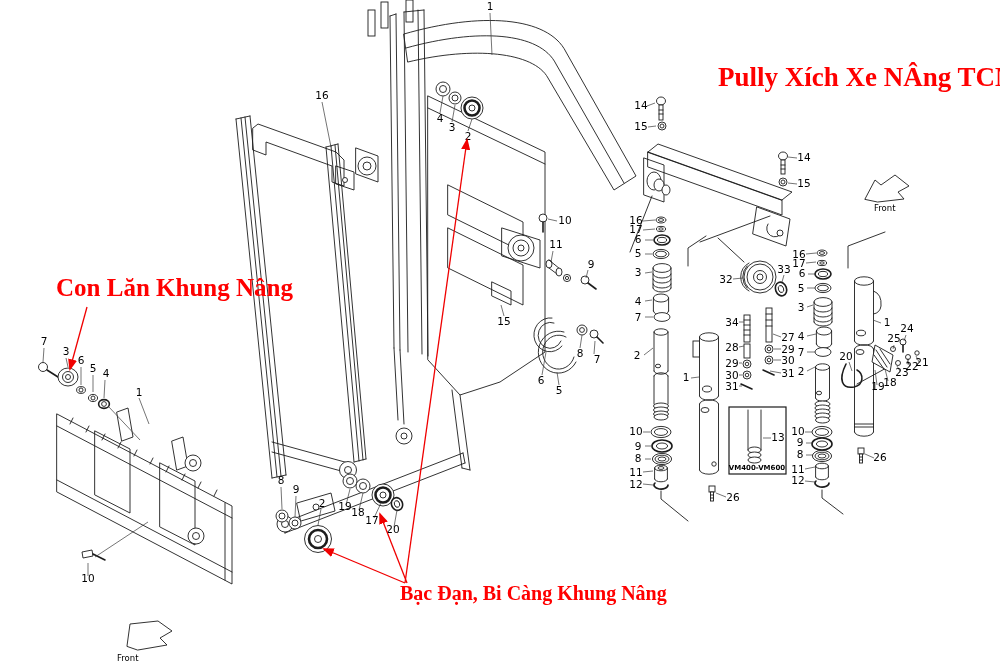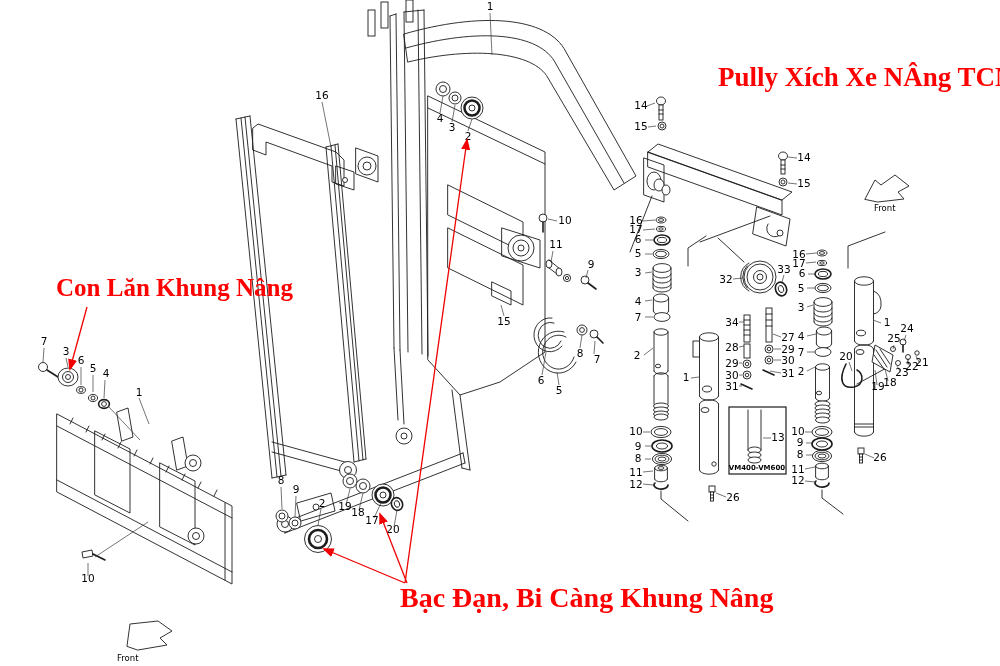--- a/index.html
+++ b/index.html
@@ -11,21 +11,21 @@
   .art .thick{stroke-width:2.6;}
   .art .mid{stroke-width:1.6;}
   .leaders path{fill:none;stroke:#3a3a3a;stroke-width:0.7;}
   #part-labels text{font:10.5px "DejaVu Sans",sans-serif;fill:#000;text-anchor:middle;}
   .svgtext{font:bold 7px "DejaVu Sans",sans-serif;fill:#000;text-anchor:middle;}
   .fronttext{font:8.5px "DejaVu Sans",sans-serif;fill:#000;}
   .red-line{fill:none;stroke:#f00000;stroke-width:1.3;}
   .red-text{position:absolute;color:#ff0000;font-family:"Liberation Serif",serif;font-weight:bold;white-space:nowrap;}
   #annot-title{left:718px;top:62px;font-size:27px;}
   #annot-roller{left:8px;top:274px;font-size:25px;margin-left:48px;}
-  #annot-bearing{left:400px;top:582px;font-size:28px;}
+  #annot-bearing{left:400px;top:582px;font-size:20px;}
 </style>
 </head>
 <body>
 
 <div class="stage">
 <svg width="1000" height="666" viewBox="0 0 1000 666">
   <defs>
     <marker id="ra" markerWidth="9" markerHeight="7" refX="7.5" refY="3.5" orient="auto">
       <polygon points="0,0 9,3.5 0,7" fill="#f00000"></polygon>
     </marker>

